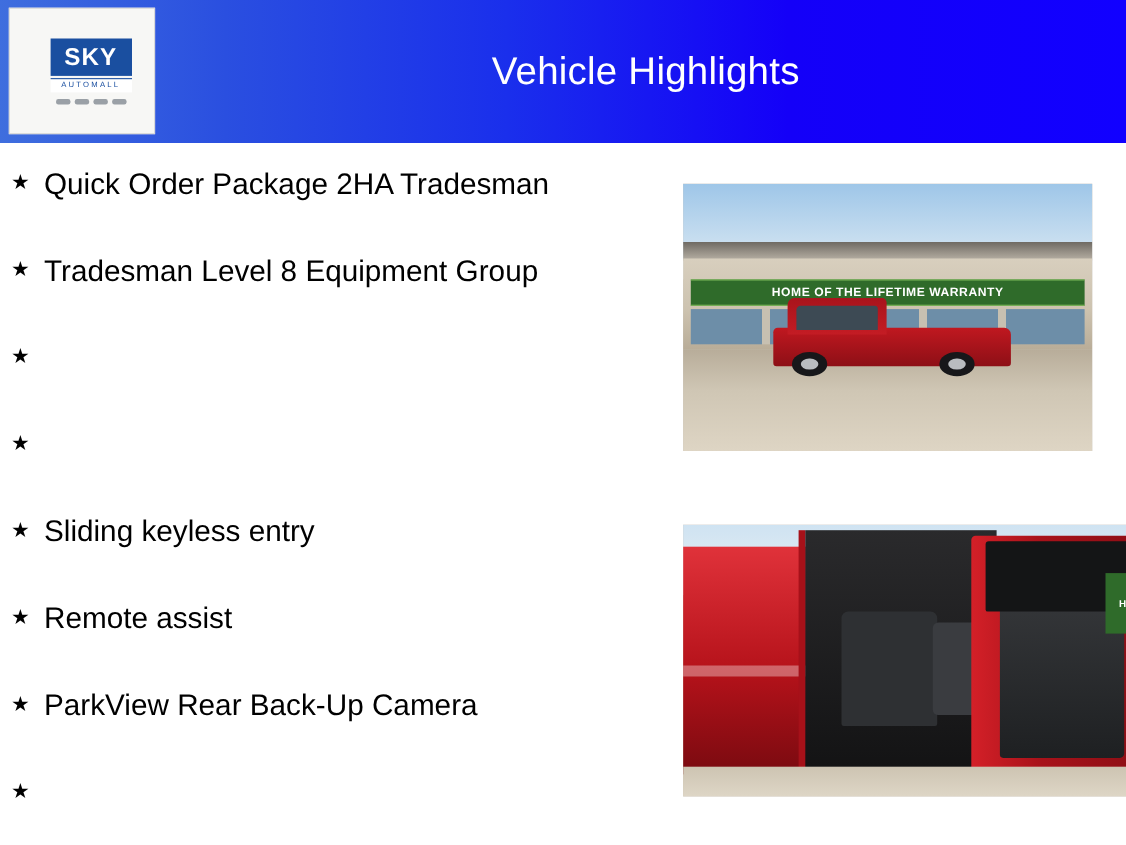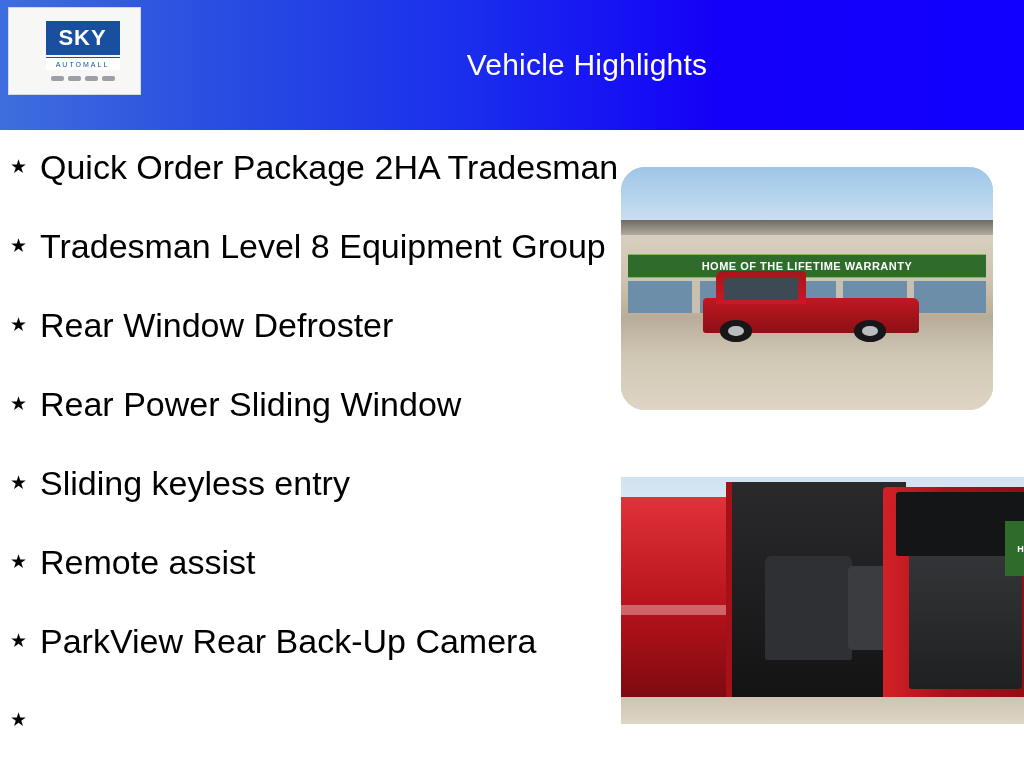--- a/index.html
+++ b/index.html
@@ -33,31 +33,31 @@
   .header-title {
     position: absolute;
     left: 150px;
     top: 0;
     width: 874px;
     height: 130px;
     display: flex;
     align-items: center;
     justify-content: center;
     color: #ffffff;
-    font-size: 30px;
+    font-size: 35px;
     font-weight: 400;
     letter-spacing: 0.2px;
   }
 
   .logo-box {
     position: absolute;
     left: 8px;
     top: 7px;
     width: 133px;
-    height: 88px;
+    height: 115px;
     background: #f7f7f5;
     border: 1px solid #d8d8d8;
     box-sizing: border-box;
     display: flex;
     flex-direction: column;
     align-items: center;
     justify-content: center;
     padding-left: 16px;
   }
   .logo-mark {
@@ -123,37 +123,36 @@
   .bullet {
     width: 30px;
     flex: 0 0 30px;
     color: #000000;
     font-size: 19px;
     line-height: 30px;
     text-align: left;
   }
   .feature-label {
     color: #000000;
-    font-size: 34px;
+    font-size: 27px;
     line-height: 30px;
     white-space: nowrap;
   }
 
   
   .photo {
     position: absolute;
     overflow: hidden;
     background: #c9c4bb;
   }
   .photo-1 {
     left: 621px;
     top: 37px;
     width: 372px;
     height: 243px;
-    border-radius: 24px;
   }
   .photo-2 {
     left: 621px;
     top: 347px;
     width: 436px;
     height: 247px;
   }
 
   
   .p1-sky {
@@ -304,26 +303,24 @@
         <div class="feature-label">Quick Order Package 2HA Tradesman</div>
       </div>
 
       <div class="feature-item">
         <div class="bullet">★</div>
         <div class="feature-label">Tradesman Level 8 Equipment Group</div>
       </div>
 
       <div class="feature-item">
         <div class="bullet">★</div>
-        <div class="feature-label">Rear Window Defroster</div>
-      </div>
-
-      <div class="feature-item">
-        <div class="bullet">★</div>
-        <div class="feature-label">Rear Power Sliding Window</div>
+      </div>
+
+      <div class="feature-item">
+        <div class="bullet">★</div>
       </div>
 
       <div class="feature-item">
         <div class="bullet">★</div>
         <div class="feature-label">Sliding keyless entry</div>
       </div>
 
       <div class="feature-item">
         <div class="bullet">★</div>
         <div class="feature-label">Remote assist</div>

